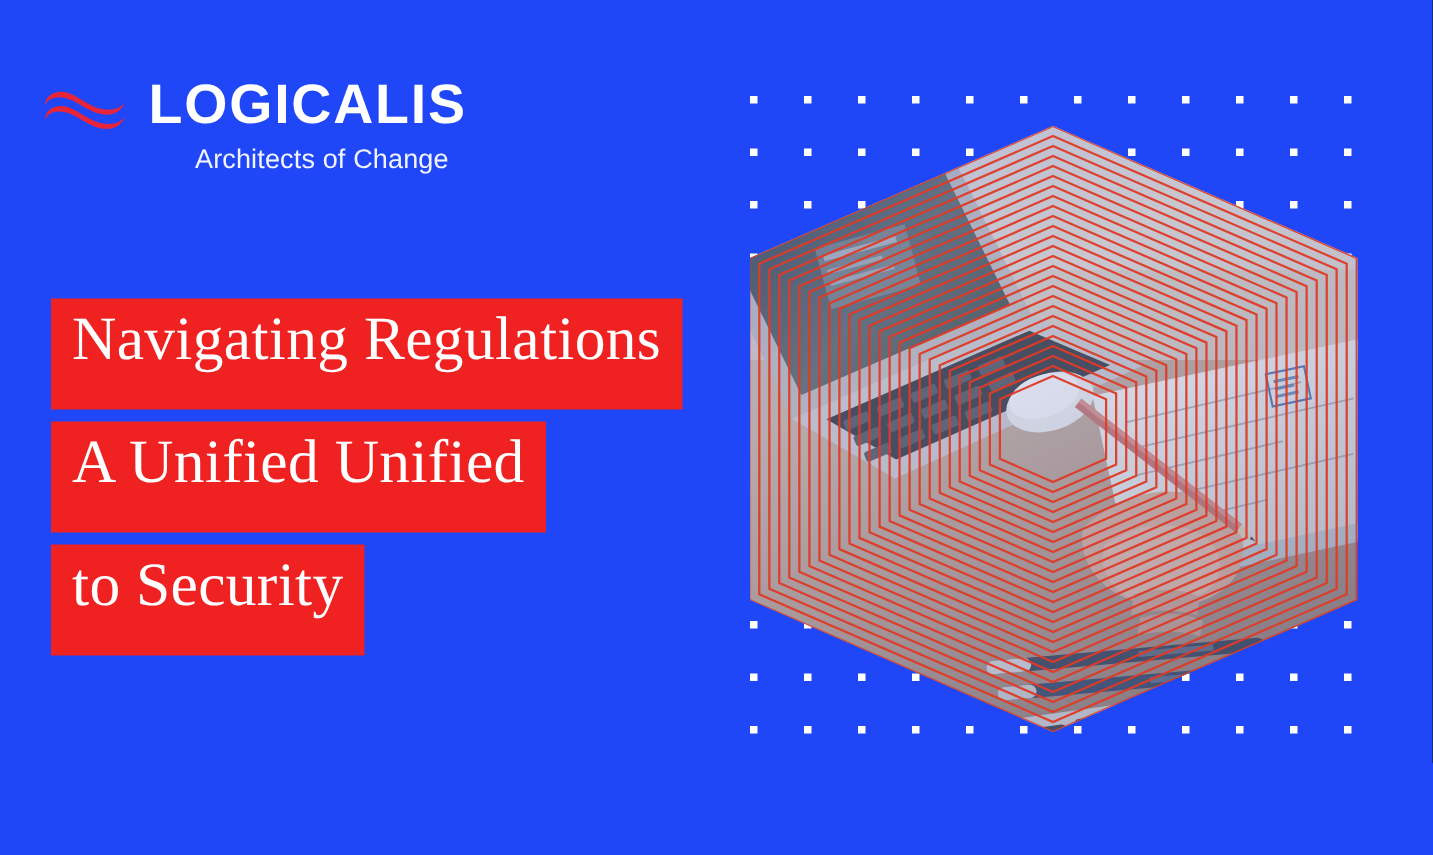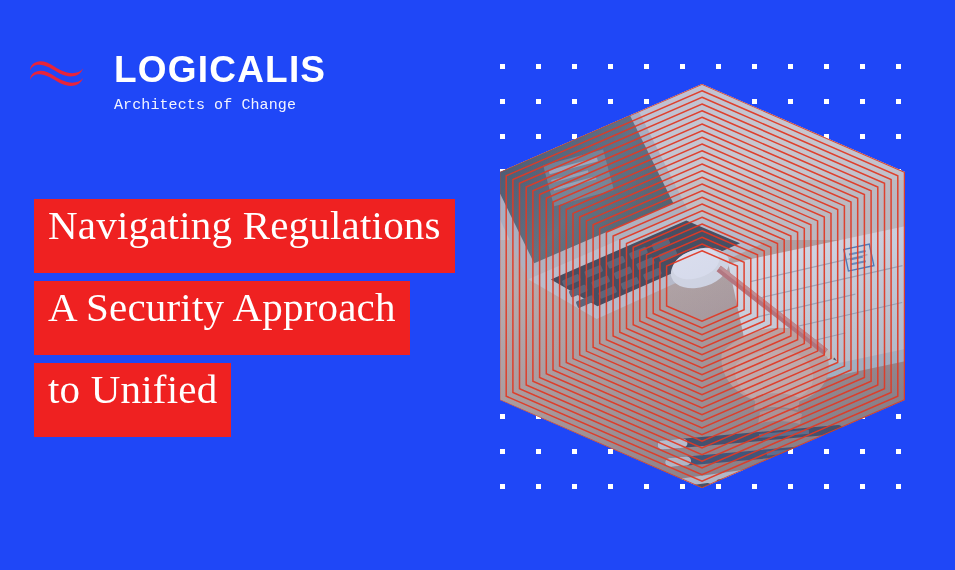--- a/index.html
+++ b/index.html
@@ -26,42 +26,42 @@
   }
   #logo-mark {
     position: absolute;
     left: 0px;
     top: 6px;
     width: 62px;
     height: 34px;
   }
   #logo-wordmark {
     position: absolute;
-    left: 88px;
+    left: 73px;
     top: 0px;
     width: 215px;
     height: 36px;
   }
   #logo-wordmark-text {
     display: block;
     color: #ffffff;
     font-family: "Liberation Sans", sans-serif;
     font-size: 37px;
     font-weight: 700;
     letter-spacing: 1.2px;
     line-height: 36px;
     white-space: nowrap;
   }
   #logo-tagline {
     position: absolute;
-    left: 88px;
+    left: 104px;
     top: 42px;
     color: #f2f4ff;
-    font-family: Liberation Mono, monospace;
-    font-size: 15px;
+    font-family: Liberation Sans, sans-serif;
+    font-size: 18px;
     font-weight: 400;
     letter-spacing: 0.1px;
     line-height: 24px;
     white-space: nowrap;
   }
 
   
   #headline {
     position: absolute;
     left: 34px;
@@ -134,24 +134,24 @@
     </div>
 
     <div id="logo-tagline">Architects of Change</div>
   </div>
 
   <div id="headline">
     <div class="headline-line">
       <span class="headline-text">Navigating Regulations</span>
     </div>
     <div class="headline-line">
-      <span class="headline-text">A Security Approach</span>
+      <span class="headline-text">A Unified Unified</span>
     </div>
     <div class="headline-line">
-      <span class="headline-text">to Unified</span>
+      <span class="headline-text">to Security</span>
     </div>
   </div>
 
   <div id="graphic">
 
     <svg id="dot-grid" viewBox="0 0 495 570" aria-hidden="true">
       <g id="dot-grid-dots" fill="#ffffff">
           <rect x="40" y="64" width="5" height="5"></rect>
           <rect x="76" y="64" width="5" height="5"></rect>
           <rect x="112" y="64" width="5" height="5"></rect>

